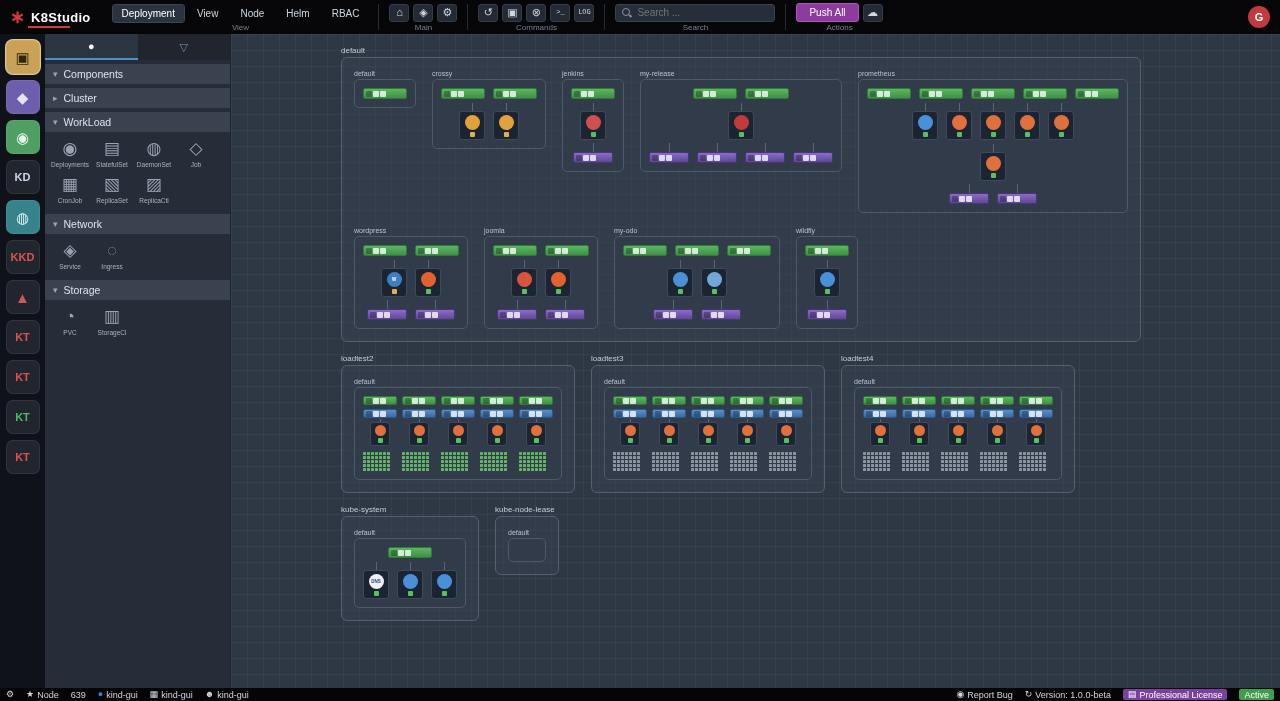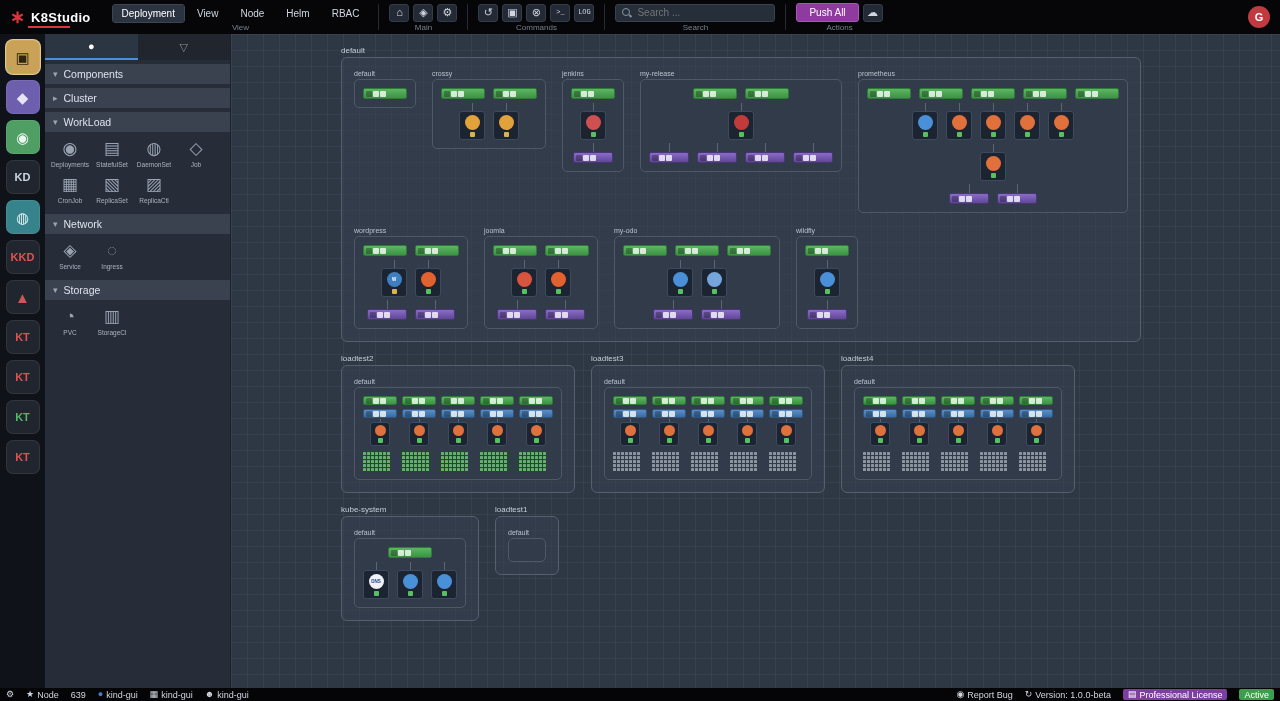--- a/index.html
+++ b/index.html
@@ -1539,21 +1539,21 @@
                         <div class="pod-ic" style="background: rgb(74, 144, 217);"></div>
                         <div class="pod-status"></div>
                       </div>
                     </div>
                   </div>
                 </div>
               </div>
             </div>
           </div>
           <div class="ns-wrap">
-            <div class="ns-label">loadtest1</div>
+            <div class="ns-label">kube-node-lease</div>
             <div class="ns-box">
               <div class="ns-approw">
                 <div class="app-wrap">
                   <div class="app-label">default</div>
                   <div class="app-box app-empty"></div>
                 </div>
               </div>
             </div>
           </div>
         </div>

